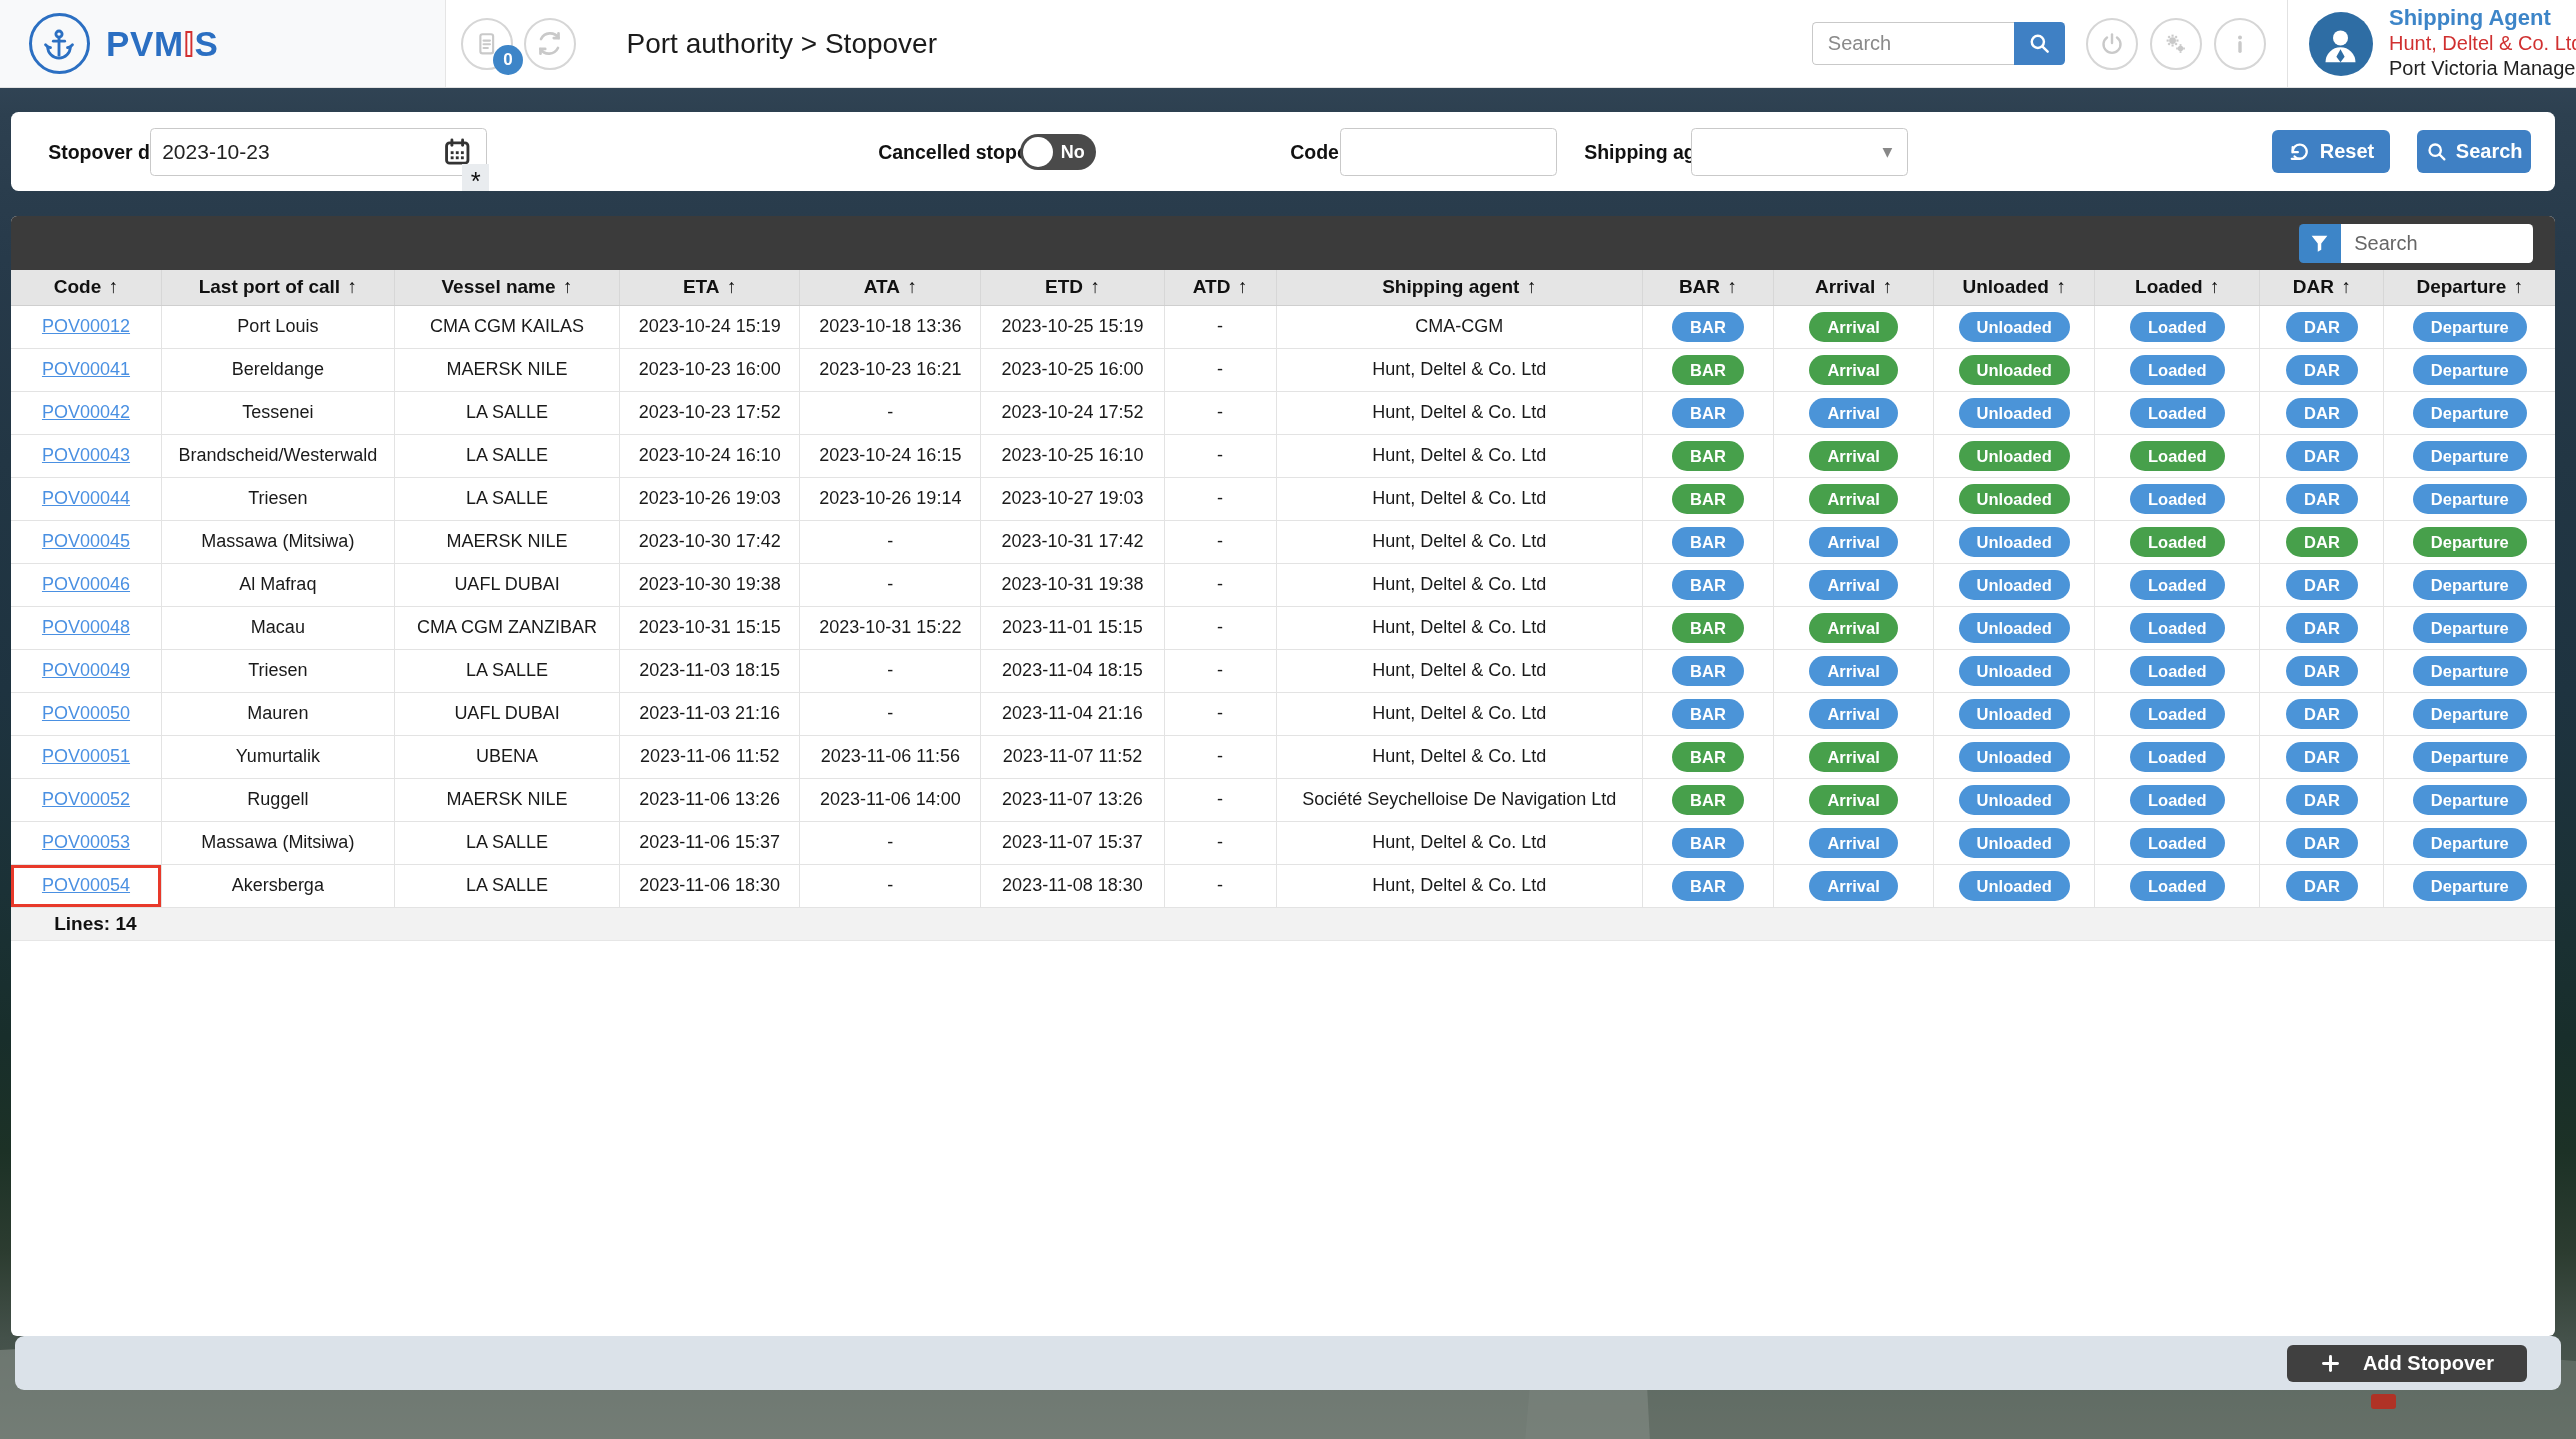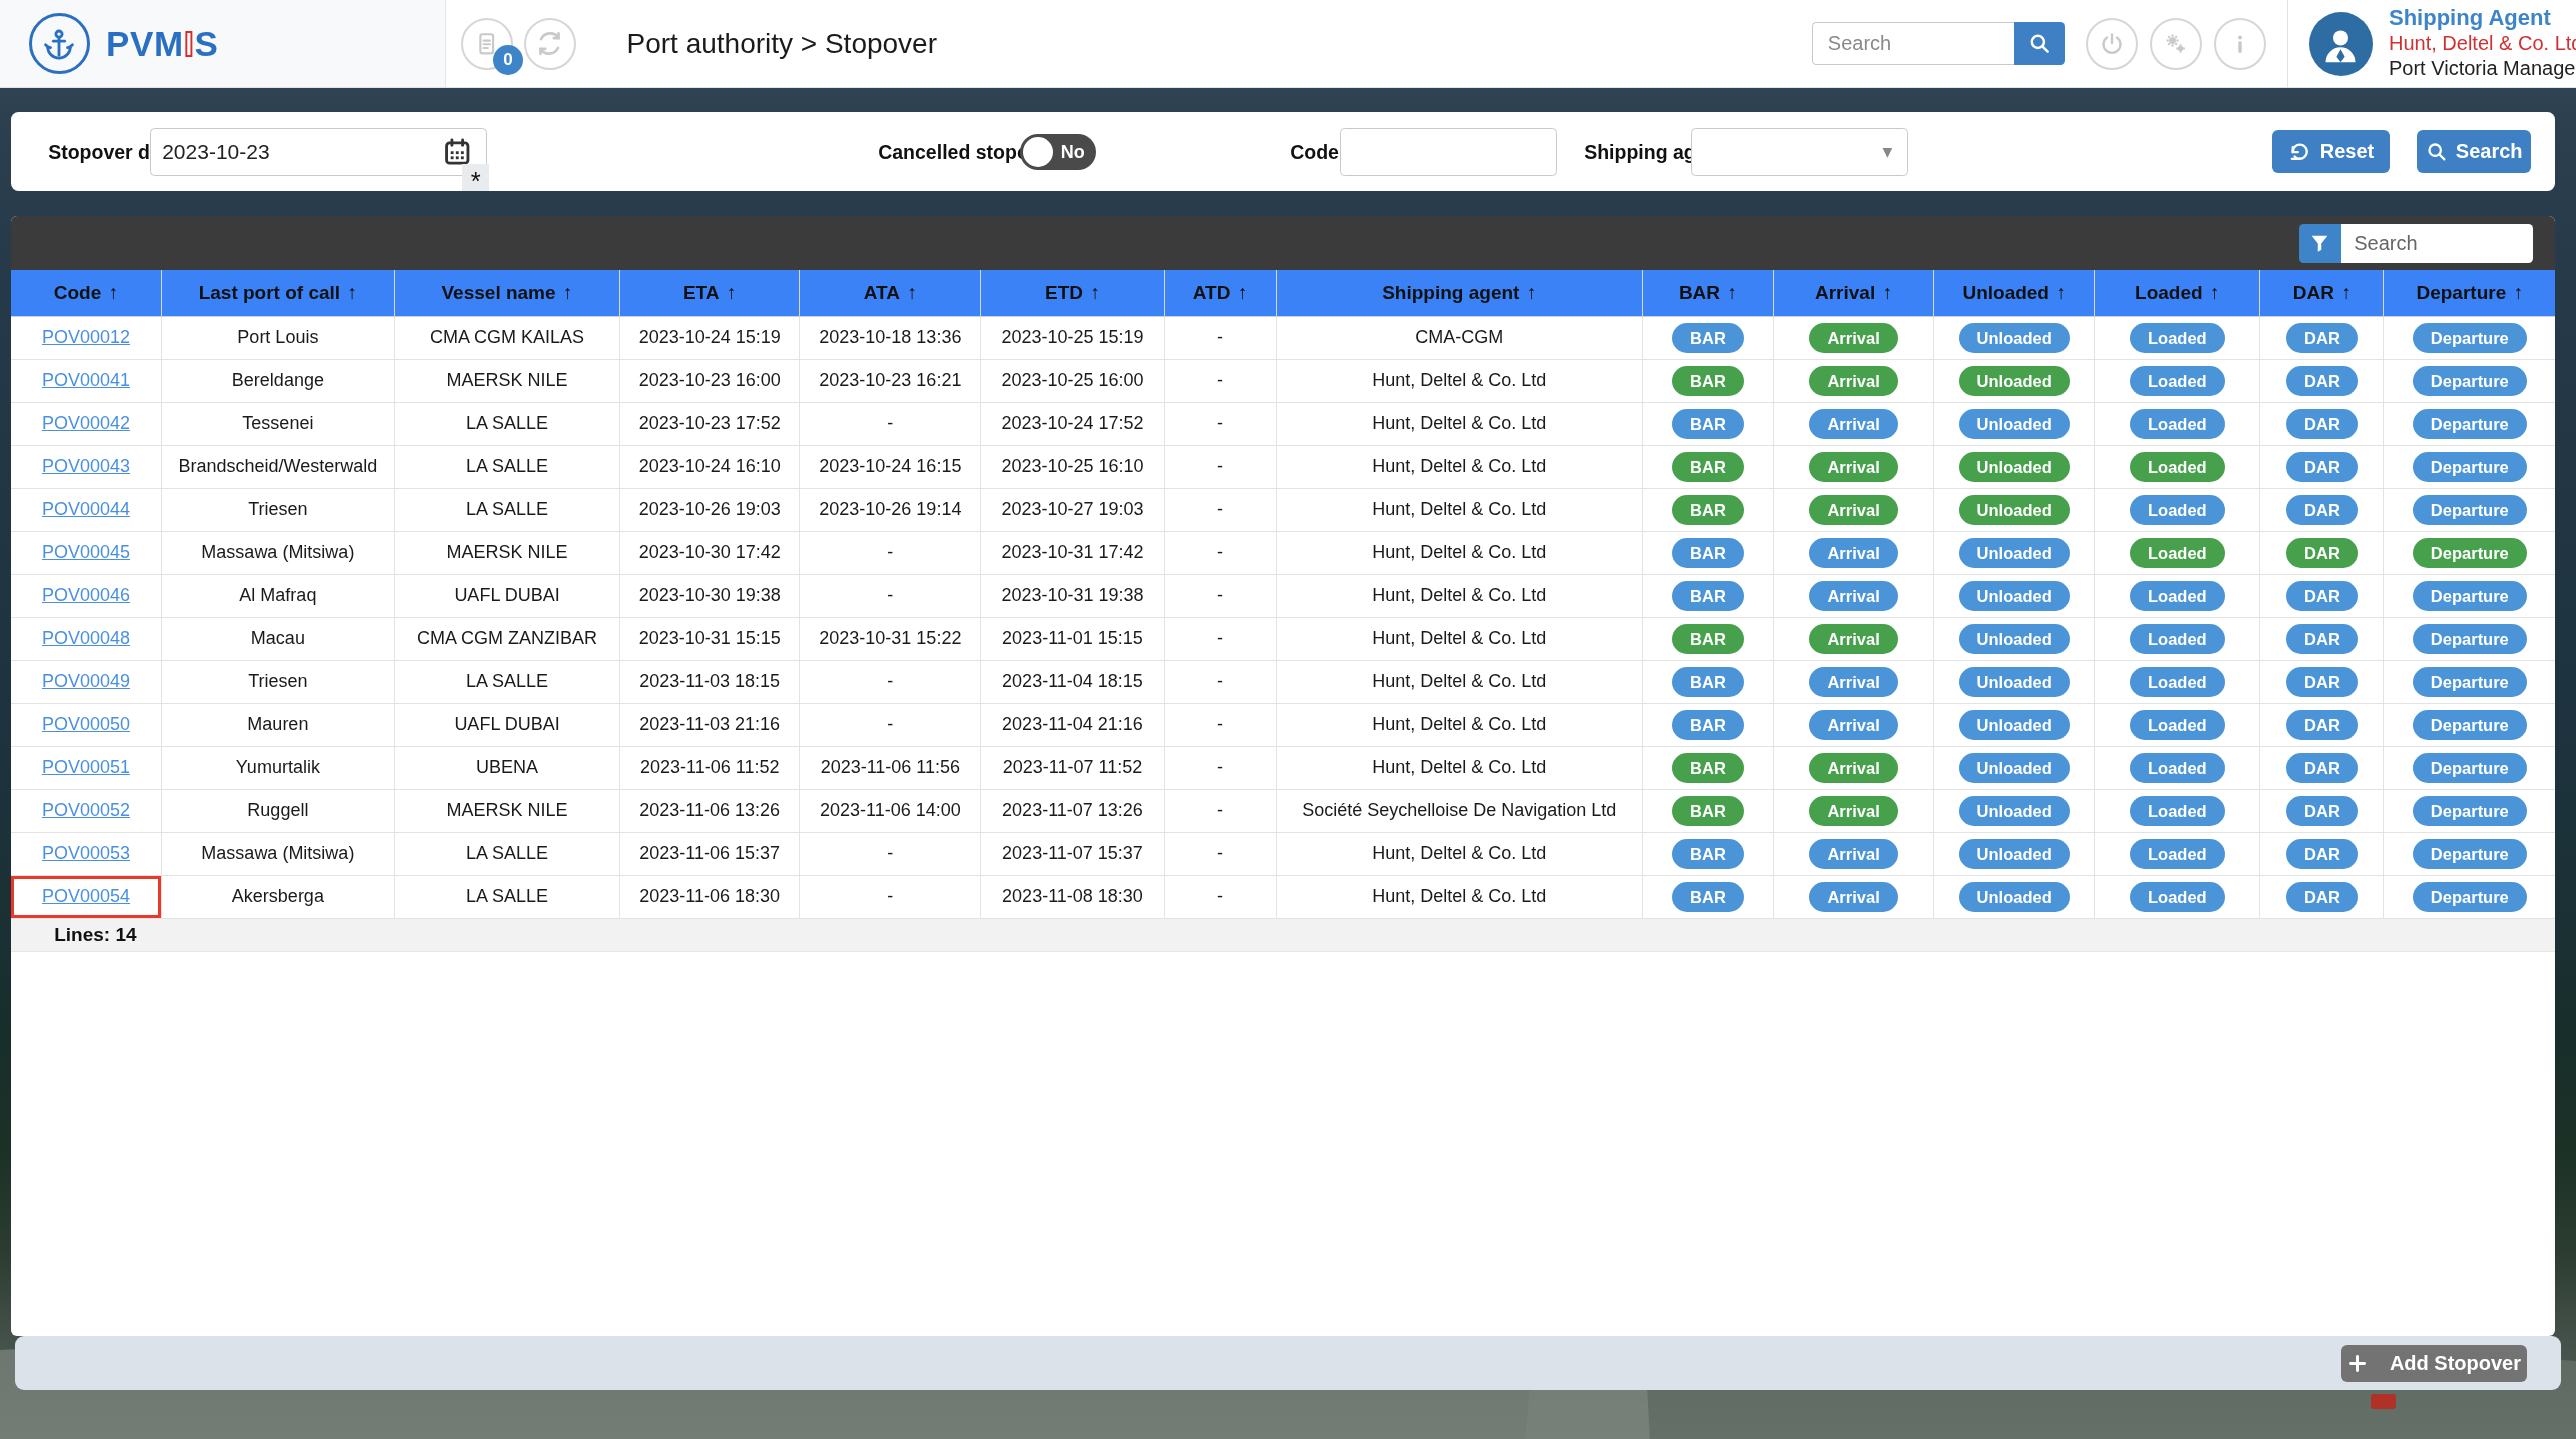--- a/index.html
+++ b/index.html
@@ -116,21 +116,21 @@
     display:flex; align-items:center; justify-content:center; cursor:pointer;
   }
   .tbl-search input {
     width:192px; border:none; outline:none; font-size:20px; padding:0 13.5px; color:#444;
     font-family:"Liberation Sans", sans-serif;
   }
   .tbl-search input::placeholder { color:#666; }
 
   table.grid { width:2544px; border-collapse:collapse; table-layout:fixed; }
   table.grid th {
-    height:46px; background:#3b82f6; font-size:19px; font-weight:bold; color:#111;
+    height:35px; background:#e5e5e5; font-size:19px; font-weight:bold; color:#111;
     border-right:0.7px solid #d7d7d7; border-bottom:0.7px solid #cfcfcf; white-space:nowrap;
   }
   table.grid th .arrow { margin-left:7.5px; }
   table.grid td {
     height:43px; font-size:18px; color:#1a1a1a; text-align:center; background:#fff;
     border-right:0.7px solid #e3e3e3; border-bottom:0.7px solid #e3e3e3; white-space:nowrap; overflow:hidden;
     position:relative;
   }
   table.grid th:last-child, table.grid td:last-child { border-right:none; }
   a.code-link { color:#4a90e2; text-decoration:underline; cursor:pointer; font-size:18px; }
@@ -149,22 +149,22 @@
     height:33px; background:#f2f2f2; display:flex; align-items:center;
     padding-left:43px; font-size:19px; font-weight:bold; color:#111; border-bottom:0.7px solid #e6e6e6;
   }
 
   
   .bottom-bar {
     position:absolute; left:15px; top:1336px; width:2546px; height:54px; background:#dbe2e9;
     border-radius:9px; display:flex; align-items:center; justify-content:flex-end; padding-right:34px; z-index:4;
   }
   .add-btn {
-    height:37px; background:#737373; border:none; border-radius:6px; color:#fff; font-size:20px; font-weight:bold;
-    display:flex; align-items:center; gap:22px; padding:0 6px; cursor:pointer;
+    height:37px; background:#404040; border:none; border-radius:6px; color:#fff; font-size:20px; font-weight:bold;
+    display:flex; align-items:center; gap:22px; padding:0 33px; cursor:pointer;
     font-family:"Liberation Sans", sans-serif;
   }
 
   svg { display:block; }
 </style>
 </head>
 <body>
 
 <div class="bg">
   <div class="road"></div>

